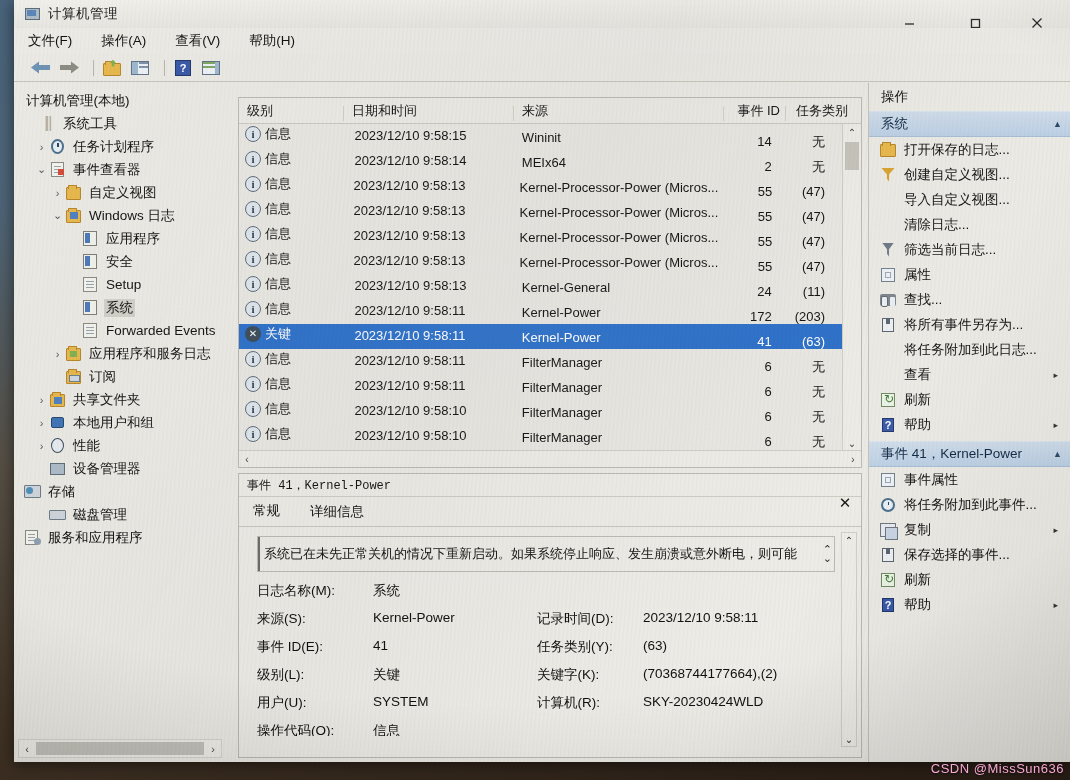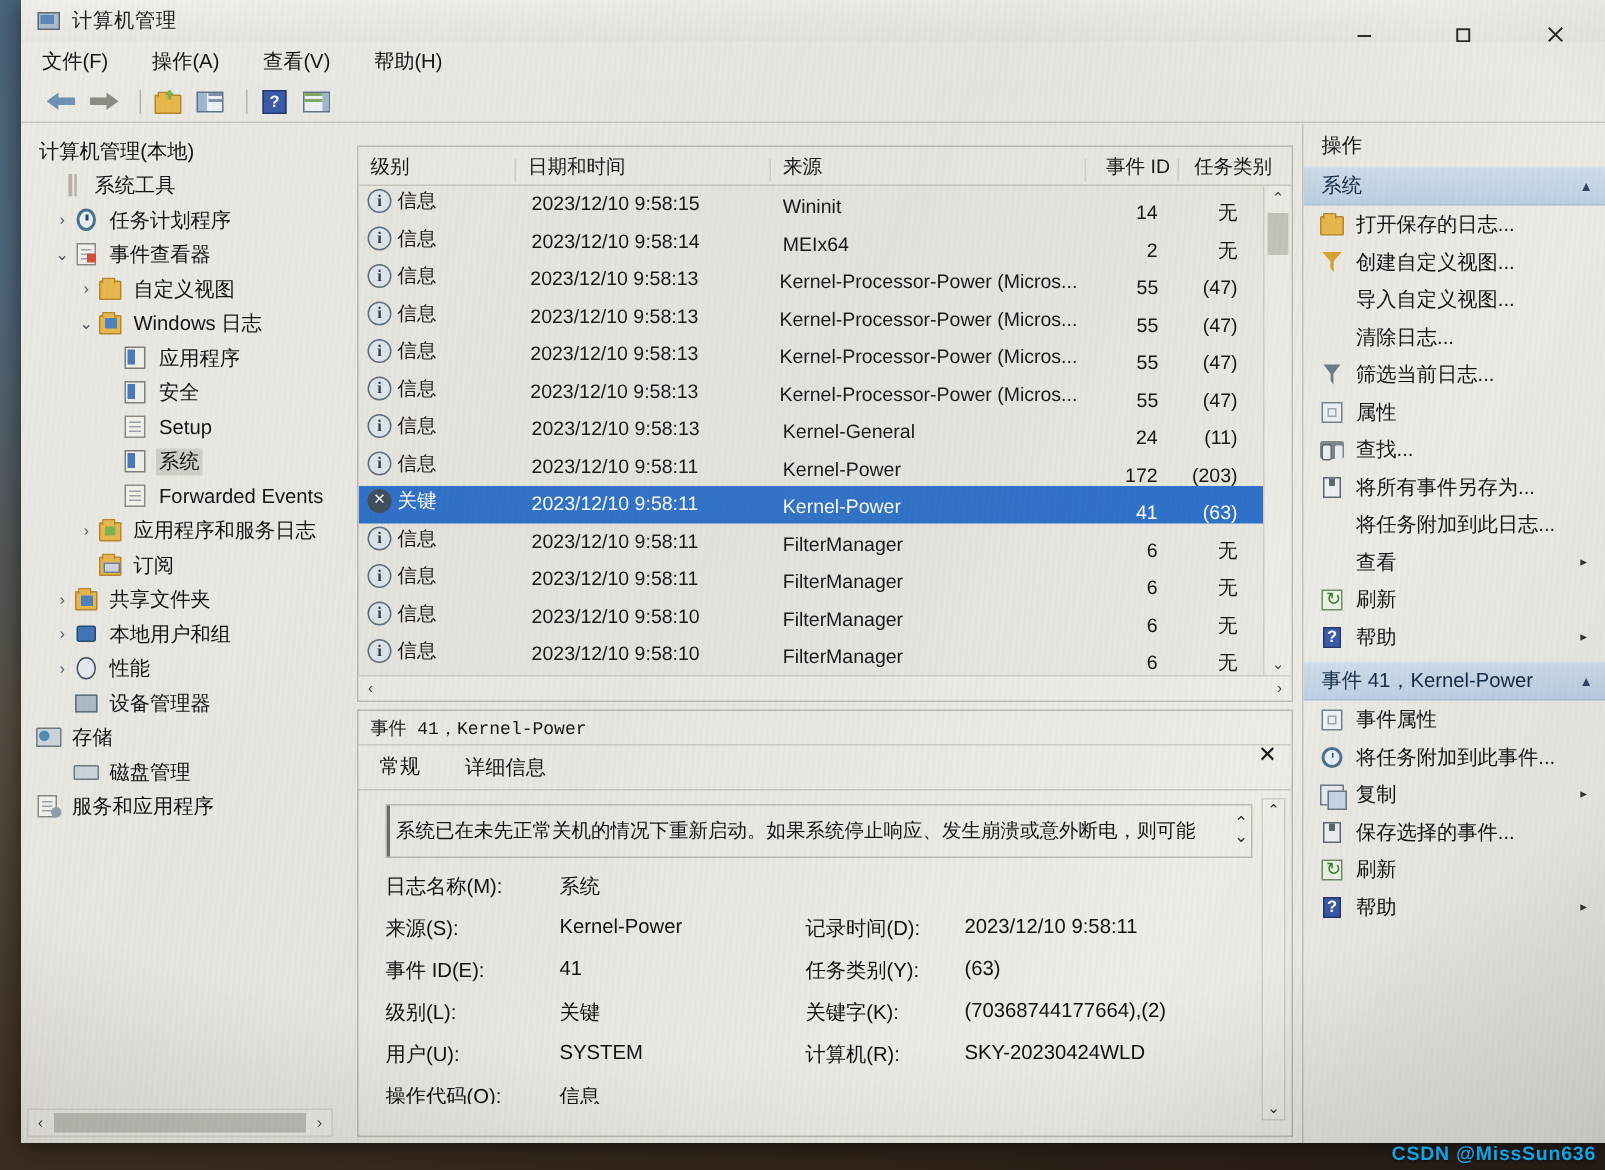--- a/index.html
+++ b/index.html
@@ -226,23 +226,22 @@
   .ic-arrow-l,.ic-arrow-r{background:#8e9aa3;}
   .ic-arrow-l{clip-path:polygon(0 50%,42% 8%,42% 32%,100% 32%,100% 68%,42% 68%,42% 92%);background:#6f93b5;}
   .ic-arrow-r{clip-path:polygon(100% 50%,58% 8%,58% 32%,0 32%,0 68%,58% 68%,58% 92%);background:#8c8c84;}
   .ic-info{border-radius:50%;background:#dfe6ec;border:1.5px solid #5b6b7b;color:#23394d;font-size:11px;font-weight:bold;display:flex;align-items:center;justify-content:center;font-family:"Liberation Serif",serif;}
   .ic-crit{border-radius:50%;background:#52606c;color:#fff;font-size:10px;font-weight:bold;display:flex;align-items:center;justify-content:center;}
   .row.sel .ic-crit{background:#3a4a58;}
 
   
   #watermark{
     position:absolute;right:6px;bottom:4px;z-index:120;
-    font-size:13px;color:#0ea5e9;letter-spacing:.5px;
+    font-size:13px;color:#f9a8d4;letter-spacing:.5px;
     text-shadow:0 1px 2px rgba(0,0,0,.6);
-    font-weight:bold;
   }
 </style>
 </head>
 <body>
 
 <div id="desktop"></div>
 
 <div id="win">
 
   <div id="titlebar">

